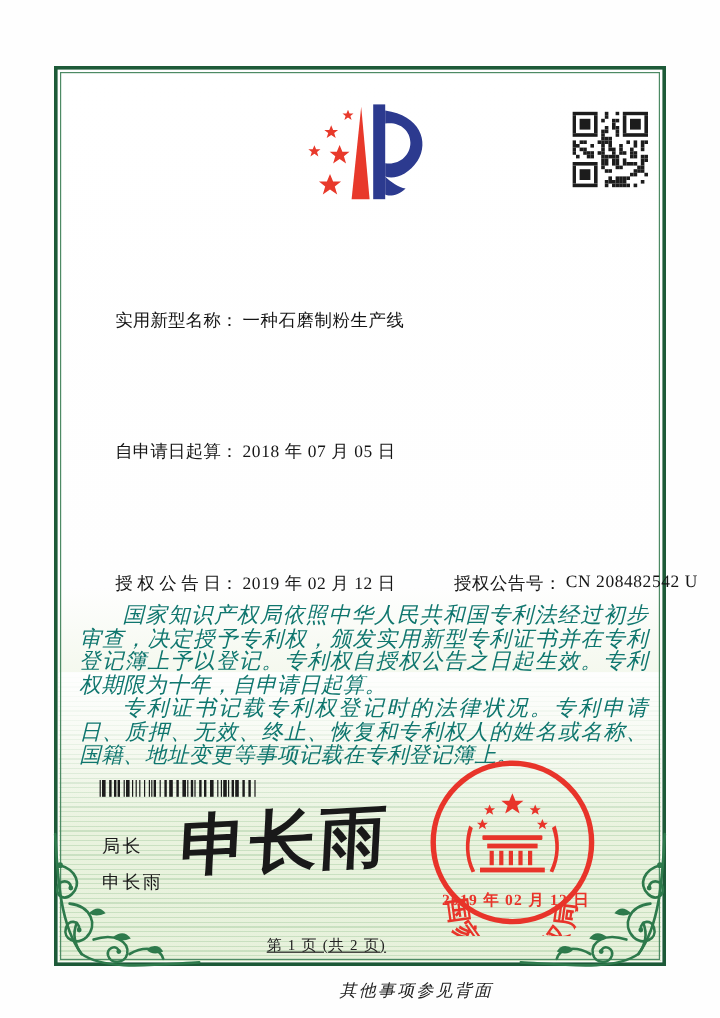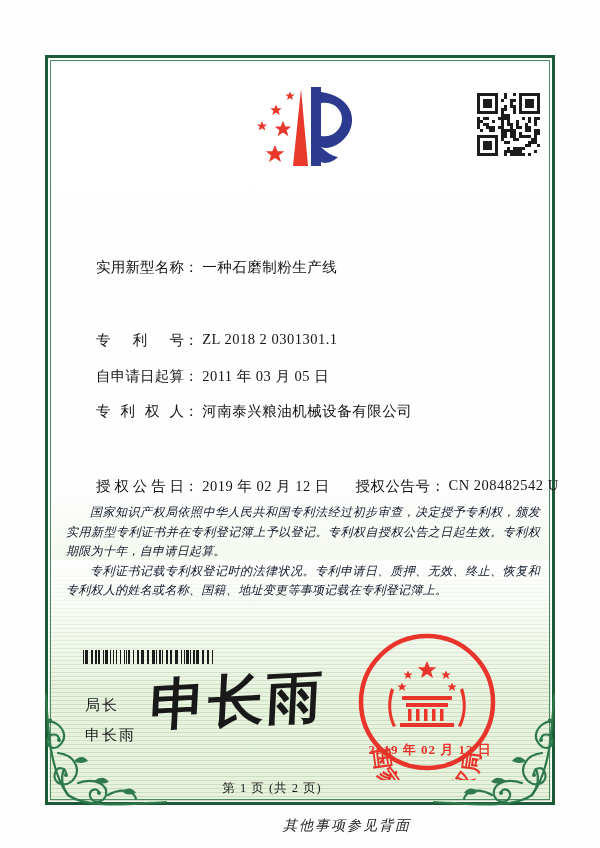--- a/index.html
+++ b/index.html
@@ -28,42 +28,42 @@
   .qr{position:absolute;left:477px;top:93px;}
   .title{position:absolute;left:0;top:184px;width:600px;text-align:center;
          font-size:31px;font-weight:bold;letter-spacing:5px;color:#111;}
 
   
   .field-row{position:absolute;left:84px;font-size:14.5px;color:#151515;white-space:nowrap;}
   .field-label{display:inline-block;width:88px;text-align:justify;text-align-last:justify;vertical-align:top;margin-left:12px;}
   .field-colon{display:inline-block;vertical-align:top;}
   .field-value{display:inline-block;vertical-align:top;letter-spacing:0.5px;}
   .field-value.wrap{white-space:normal;max-width:366px;line-height:19px;}
-  .grant2{margin-left:22px;font-family:Liberation Serif, serif;}
+  .grant2{margin-left:45px;font-family:Liberation Serif, serif;}
 
   
   .body-text{position:absolute;left:66px;top:503px;width:474px;
-    font-size:12px;font-style:italic;line-height:19.5px;color:#0f172a;
+    font-size:18px;font-style:italic;line-height:19.5px;color:#0f766e;
     text-align:justify;letter-spacing:0.3px;}
   .body-text p{margin:0;text-indent:2em;}
 
   
   .barcode{position:absolute;left:83px;top:650px;width:148px;height:14px;display:flex;align-items:stretch;}
   .barcode span{display:block;height:100%;}
   .officer{position:absolute;left:85px;top:696px;font-size:15px;color:#1a1a1a;letter-spacing:2px;}
   .officer div{margin-bottom:11px;}
   .signature{position:absolute;left:150px;top:664px;font-size:56px;color:#191919;
     transform:rotate(-3deg) skewX(-6deg);letter-spacing:2px;font-weight:bold;
     font-family:"DejaVu Serif","Liberation Serif",serif;}
 
   .seal{position:absolute;left:350px;top:630px;}
   .seal-date{position:absolute;left:360px;top:741px;width:140px;text-align:center;
     font-size:13px;font-weight:bold;color:#e8342a;letter-spacing:1px;}
 
-  .page-no{position:absolute;left:0;top:780px;width:544px;text-align:center;font-size:12.5px;color:#222;letter-spacing:1px;}
+  .page-no{position:absolute;left:0;top:780px;width:544px;text-align:center;font-size:12.5px;color:#222;letter-spacing:1px;text-decoration:underline;}
   .back-note{position:absolute;left:0;top:817px;width:600px;text-align:center;
     font-size:14px;font-style:italic;color:#222;letter-spacing:2px;padding-left:47px;}
 </style>
 </head>
 <body>
 
 <div id="page">
 
   <div class="frame-bg"></div>
   <div class="frame-lines"></div>
@@ -270,31 +270,23 @@
       <rect x="42" y="60" width="3" height="3" fill="#1c1c1c"></rect>
       <rect x="45" y="60" width="3" height="3" fill="#1c1c1c"></rect>
       <rect x="51" y="60" width="3" height="3" fill="#1c1c1c"></rect>
     </svg>
 
 
   <div class="field-row" style="top:258px">
     <span class="field-label">实用新型名称</span><span class="field-colon">：</span>
     <span class="field-value">一种石磨制粉生产线</span>
   </div>
-  <div class="field-row" style="top:331px">
-    <span class="field-label">专利号</span><span class="field-colon">：</span>
-    <span class="field-value">ZL 2018 2 0301301.1</span>
-  </div>
   <div class="field-row" style="top:367px">
     <span class="field-label">自申请日起算</span><span class="field-colon">：</span>
-    <span class="field-value">2011 年 03 月 05 日</span>
-  </div>
-  <div class="field-row" style="top:402px">
-    <span class="field-label">专利权人</span><span class="field-colon">：</span>
-    <span class="field-value">河南泰兴粮油机械设备有限公司</span>
+    <span class="field-value">2018 年 07 月 05 日</span>
   </div>
   <div class="field-row" style="top:477px">
     <span class="field-label">授权公告日</span><span class="field-colon">：</span>
     <span class="field-value">2019 年 02 月 12 日</span>
     <span class="field-value grant2">授权公告号</span><span class="field-colon">：</span>
     <span class="field-value">CN 208482542 U</span>
   </div>
 
   <div class="body-text">
     <p>国家知识产权局依照中华人民共和国专利法经过初步审查，决定授予专利权，颁发实用新型专利证书并在专利登记簿上予以登记。专利权自授权公告之日起生效。专利权期限为十年，自申请日起算。</p>

